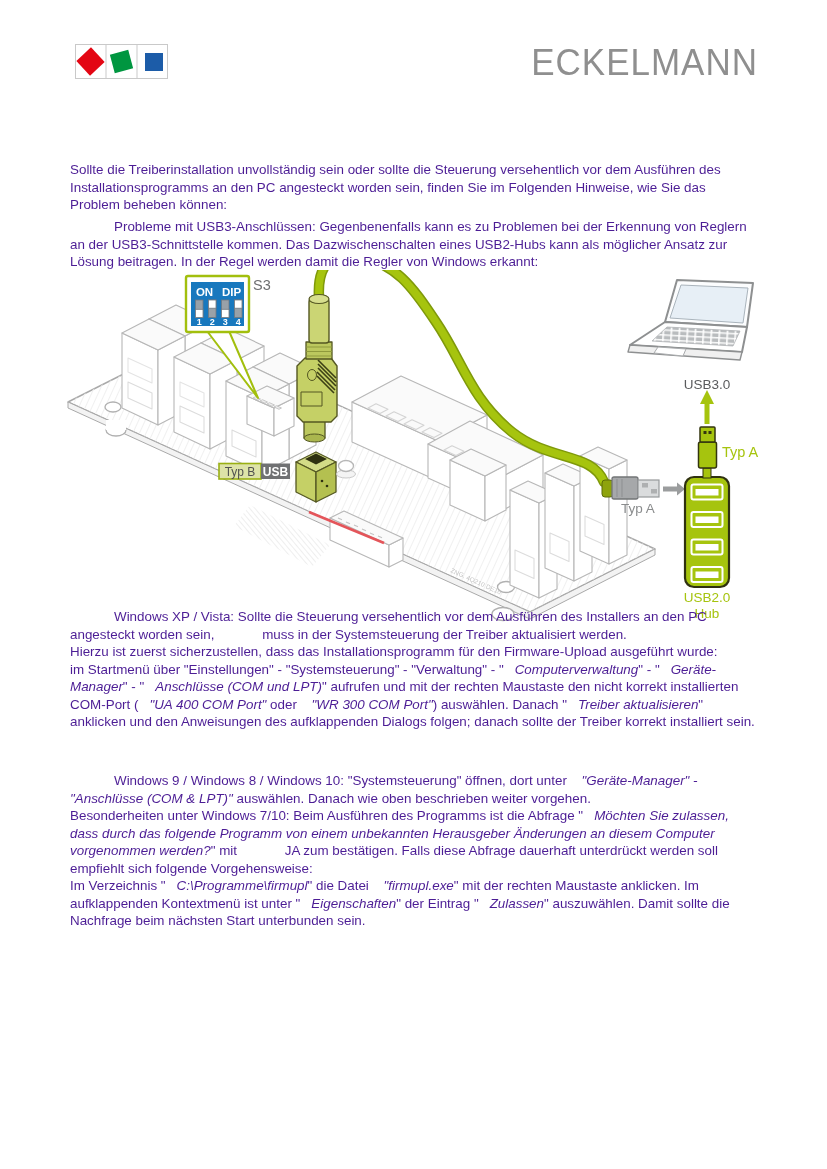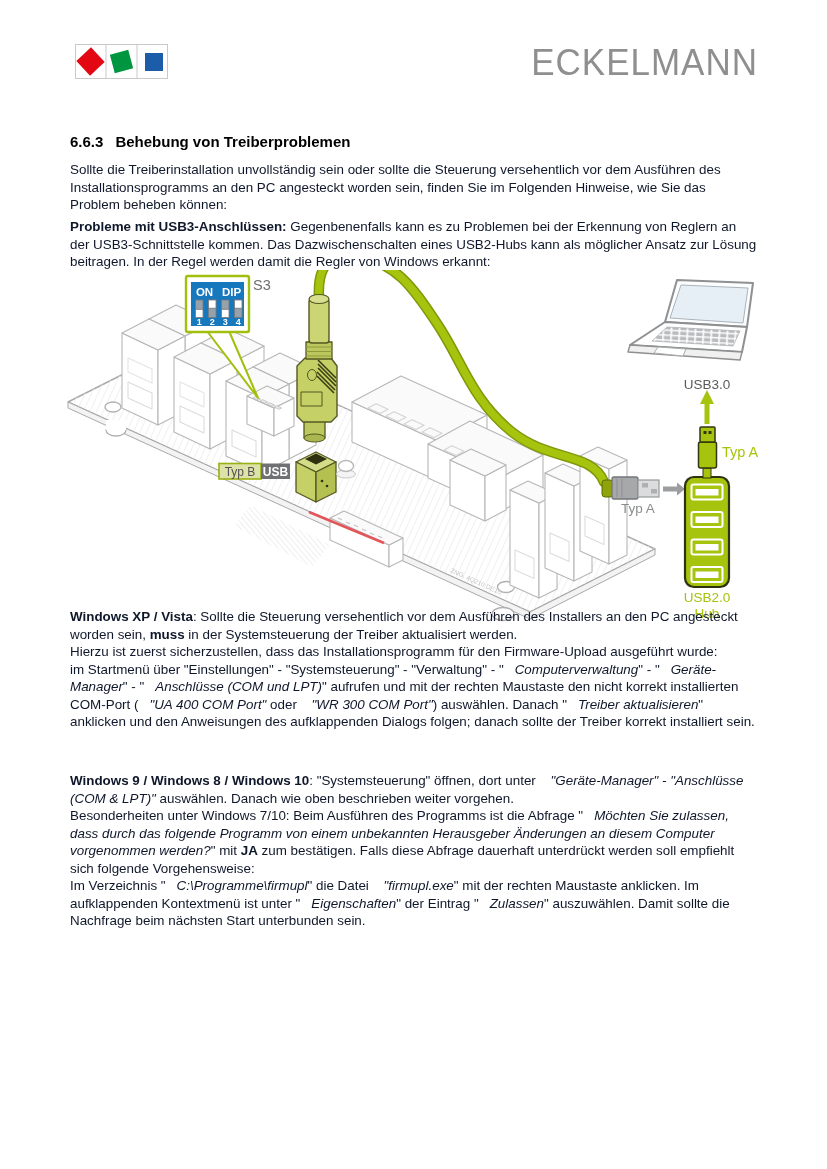--- a/index.html
+++ b/index.html
@@ -7,22 +7,22 @@
         font-family:"Liberation Sans","DejaVu Sans",sans-serif;color:#111;}
   
   .logo{position:absolute;left:75px;top:44px;width:93px;height:35px;}
   .brand{position:absolute;right:69px;top:40px;width:300px;text-align:right;
          font-size:35px;font-weight:300;color:#8f8f8f;letter-spacing:1px;
          transform:scaleY(1.08);transform-origin:top right;white-space:nowrap;}
   
   .heading{position:absolute;left:70px;top:133px;width:690px;font-size:15px;font-weight:bold;color:#000;}
   .heading .num{margin-right:12px;}
   .para{position:absolute;left:70px;width:688px;font-size:13.4px;line-height:17.5px;
-        color:#0f172a;white-space:pre-wrap;}
-  .para .b{font-weight:bold;}
+        color:#4c1d95;white-space:pre-wrap;}
+  .para .b{font-weight:normal;margin-left:44px;}
   .para .i{font-style:italic;padding-left:11px;}
   .p1{top:161px;}
   .p2{top:218px;}
   .p3{top:608px;}
   .p4{top:772px;}
   
   .diagram{position:absolute;left:0;top:270px;width:827px;height:370px;}
   
   .footer{position:absolute;left:70px;top:1119px;width:688px;font-size:13px;color:#000;}
   .footer .fl{position:absolute;left:0;}
@@ -39,23 +39,20 @@
     <rect x="0.5" y="0.5" width="92" height="34" fill="#fff" stroke="#c9c9c9"></rect>
     <line x1="31" y1="0.5" x2="31" y2="34.5" stroke="#c9c9c9"></line>
     <line x1="62" y1="0.5" x2="62" y2="34.5" stroke="#c9c9c9"></line>
     <rect x="5.5" y="7.5" width="20" height="20" transform="rotate(47 15.5 17.5)" fill="#e30613"></rect>
     <rect x="37" y="8" width="19" height="19" transform="rotate(-15 46.5 17.5)" fill="#009640"></rect>
     <rect x="70" y="9" width="18" height="18" fill="#1c5ca8"></rect>
   </svg>
 
   <div class="brand">ECKELMANN</div>
 
-  <div class="heading">
-    <span class="num">6.6.3</span><span>Behebung von Treiberproblemen</span>
-  </div>
 
   <div class="para p1"><span>Sollte die Treiberinstallation unvollständig sein oder sollte die Steuerung versehentlich vor dem Ausführen des Installationsprogramms an den PC angesteckt worden sein, finden Sie im Folgenden Hinweise, wie Sie das Problem beheben können:</span></div>
   <div class="para p2"><span class="b">Probleme mit USB3-Anschlüssen:</span><span> Gegenbenenfalls kann es zu Problemen bei der Erkennung von Reglern an der USB3-Schnittstelle kommen. Das Dazwischenschalten eines USB2-Hubs kann als möglicher Ansatz zur Lösung beitragen. In der Regel werden damit die Regler von Windows erkannt:</span></div>
 
   <svg class="diagram" viewBox="0 270 827 370">
     <defs>
       <pattern id="hatchLight" width="6" height="6" patternUnits="userSpaceOnUse" patternTransform="rotate(24.5)">
         <line x1="0" y1="0" x2="0" y2="6" stroke="#efefef" stroke-width="1.8"></line>
       </pattern>
       <pattern id="hatchDense" width="4" height="4" patternUnits="userSpaceOnUse" patternTransform="rotate(-40)">

